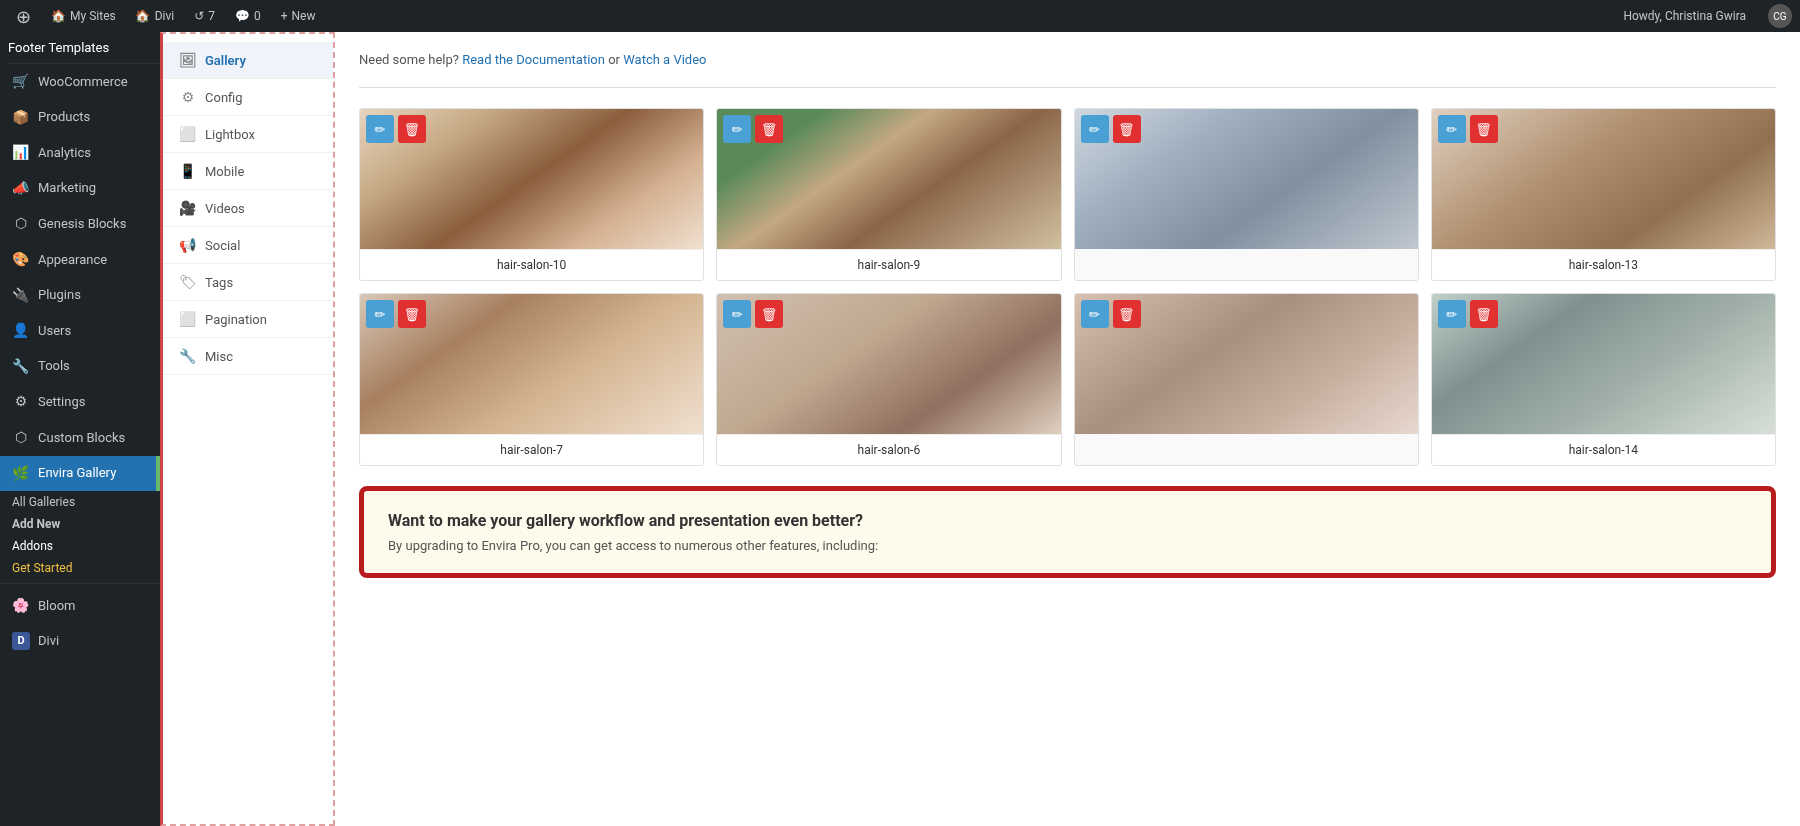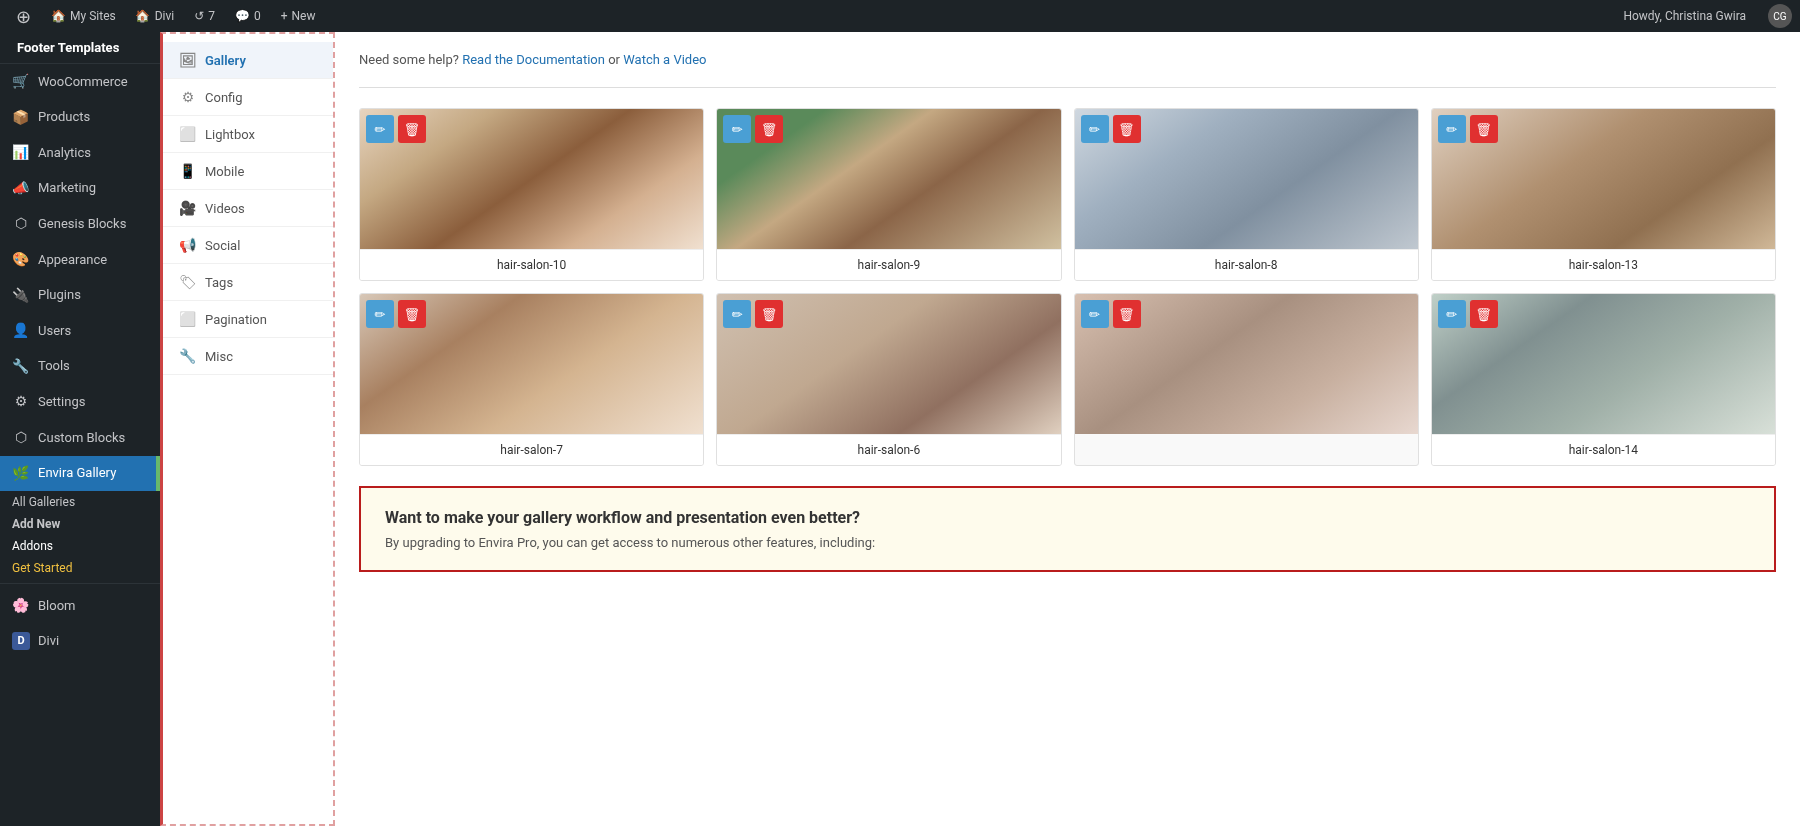--- a/index.html
+++ b/index.html
@@ -40,26 +40,27 @@
     
     #sidebar {
       width: 160px;
       background: #1d2327;
       color: #c3c4c7;
       flex-shrink: 0;
       overflow-y: auto;
       font-size: 13px;
     }
     .sidebar-header {
-      padding: 8px 17px;
+      padding: 8px 0;
       color: #fff;
       font-size: 13px;
-      font-weight: 700;
+      font-weight: 400;
       border-bottom: 1px solid #2c3338;
       background: #1d2327;
+      margin-left: 8px;
     }
     .sidebar-item {
       display: flex;
       align-items: center;
       gap: 8px;
       padding: 8px 12px;
       cursor: pointer;
       color: #c3c4c7;
       font-size: 13px;
       line-height: 1.4;
@@ -200,22 +201,22 @@
     .hair-img-3 { background: linear-gradient(145deg, #d0d8e0 0%, #a0b0c0 30%, #8090a0 60%, #c0c8d0 100%); }
     .hair-img-4 { background: linear-gradient(145deg, #e0d0c0 0%, #b09070 40%, #907050 70%, #d0b898 100%); }
     .hair-img-5 { background: linear-gradient(145deg, #d8c8b8 0%, #a88060 30%, #d4b490 60%, #f0e0d0 100%); }
     .hair-img-6 { background: linear-gradient(145deg, #d0c0b0 0%, #c0a890 40%, #907060 70%, #e0d0c0 100%); }
     .hair-img-7 { background: linear-gradient(145deg, #d8c0b0 0%, #a89080 40%, #c8b0a0 70%, #e8d8d0 100%); }
     .hair-img-8 { background: linear-gradient(145deg, #c0d0c8 0%, #809090 30%, #a0b0a8 60%, #d8e0d8 100%); }
 
     
     .upgrade-banner {
       background: #fefbec;
-      border: 2px solid #b91c1c;
-      border-radius: 0;
+      border: 5px solid #b91c1c;
+      border-radius: 8px;
       padding: 20px 24px;
       margin-top: 8px;
     }
     .upgrade-banner h3 {
       font-size: 16px;
       font-weight: 700;
       color: #333;
       margin-bottom: 8px;
     }
     .upgrade-banner p {
@@ -408,21 +409,20 @@
           </div>
 
           <div class="gallery-item">
             <div class="gallery-item-img">
               <div class="hair-img hair-img-3"></div>
               <div class="gallery-item-actions">
                 <button class="img-btn edit" style="background:#4a9fd4;">✏</button>
                 <button class="img-btn delete">🗑</button>
               </div>
             </div>
-            <div class="gallery-item-label">hair-salon-8</div>
           </div>
 
           <div class="gallery-item">
             <div class="gallery-item-img">
               <div class="hair-img hair-img-4"></div>
               <div class="gallery-item-actions">
                 <button class="img-btn edit" style="background:#4a9fd4;">✏</button>
                 <button class="img-btn delete">🗑</button>
               </div>
             </div>

